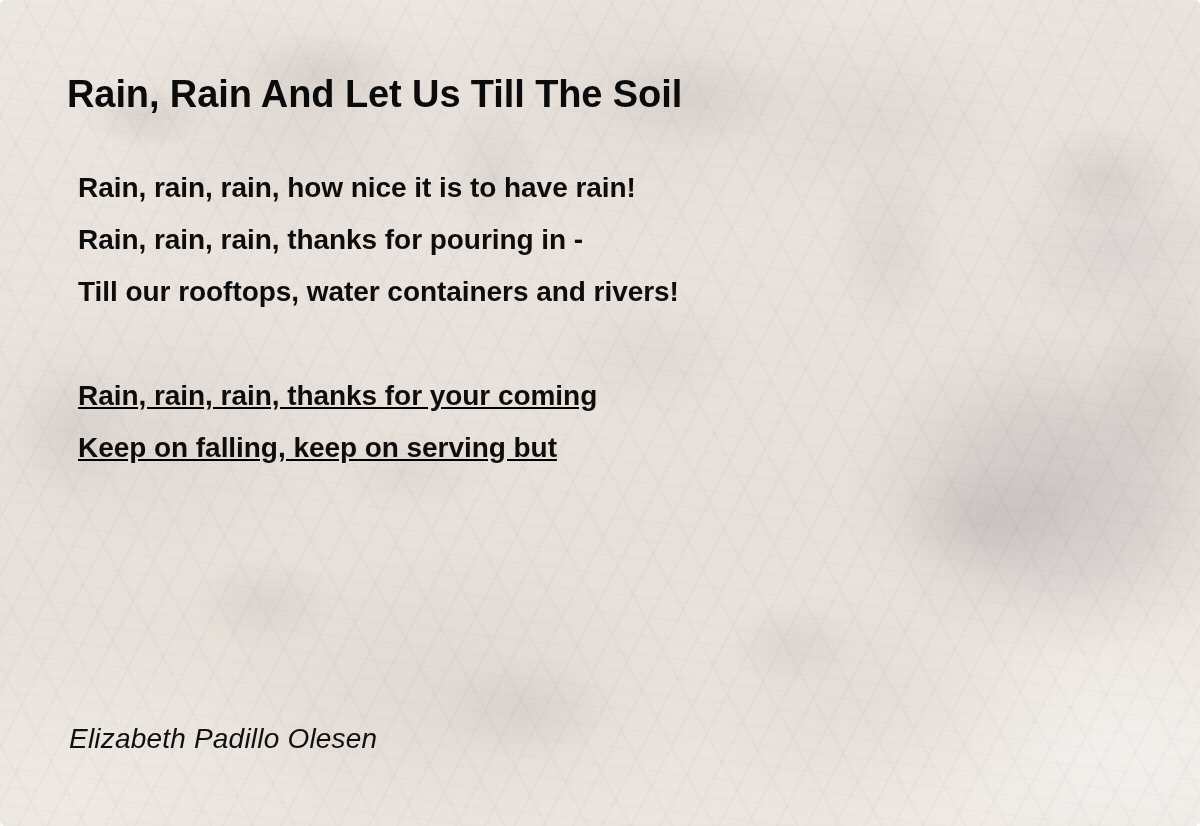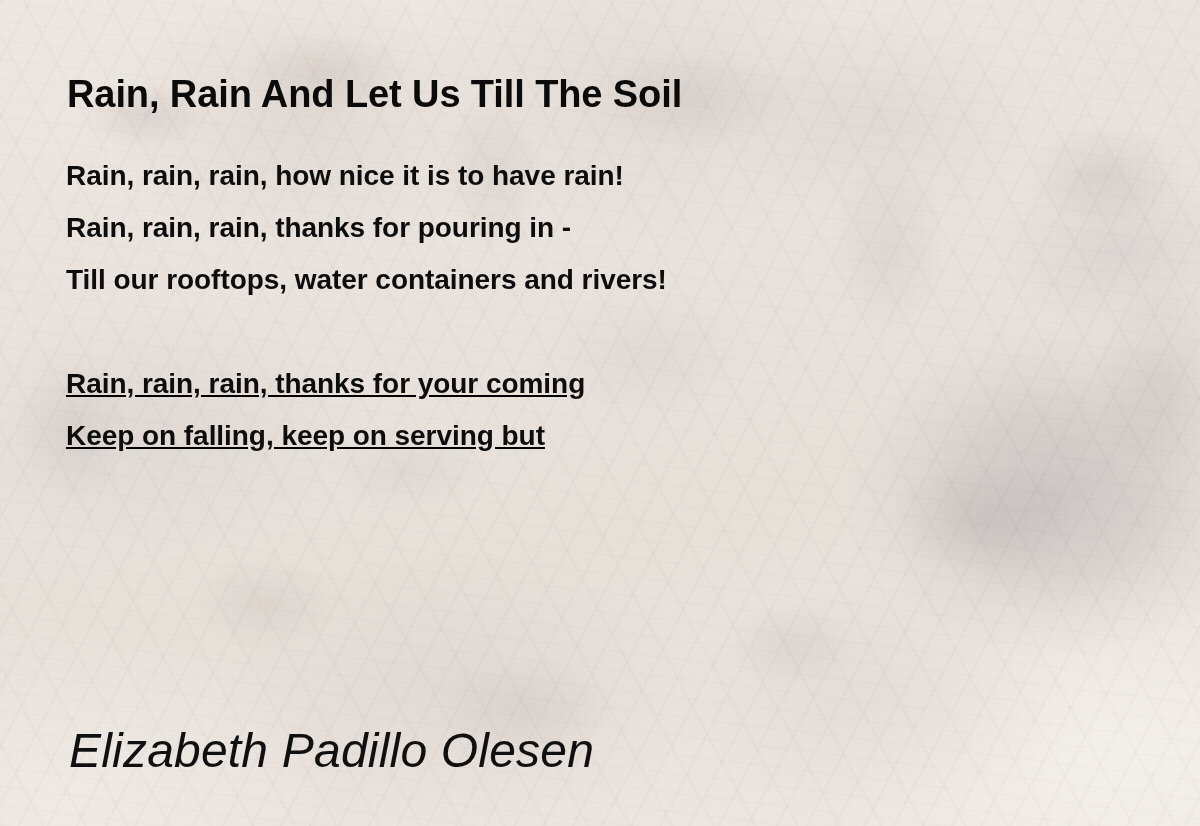--- a/index.html
+++ b/index.html
@@ -13,20 +13,21 @@
     overflow: hidden;
     font-family: "Liberation Sans", sans-serif;
   }
 
   #poem-page {
     position: relative;
     width: 1200px;
     height: 826px;
     background-color: #ece5df;
     overflow: hidden;
+    border-radius: 6px;
   }
 
   
   .tex {
     position: absolute;
     inset: 0;
     pointer-events: none;
   }
 
   #tex-base {
@@ -110,42 +111,42 @@
   }
 
   #poem-body {
     position: absolute;
     left: 66px;
     top: 150px;
     width: 1000px;
   }
 
   .stanza {
-    margin: 0;
+    margin: 12px;
   }
   #poem-body .stanza + .stanza {
     margin-top: 52px;
     text-decoration: underline;
   }
 
   .poem-line {
     font-size: 28px;
     font-weight: bold;
     color: #0d0d0e;
     line-height: 52px;
     height: 52px;
     white-space: nowrap;
     letter-spacing: -0.05px;
   }
 
   #poem-author {
     position: absolute;
     left: 69px;
     top: 723px;
-    font-size: 48px;
+    font-size: 28px;
     font-style: italic;
     font-weight: normal;
     color: #101011;
     white-space: nowrap;
     letter-spacing: 0.2px;
   }
 </style>
 </head>
 <body>
 

